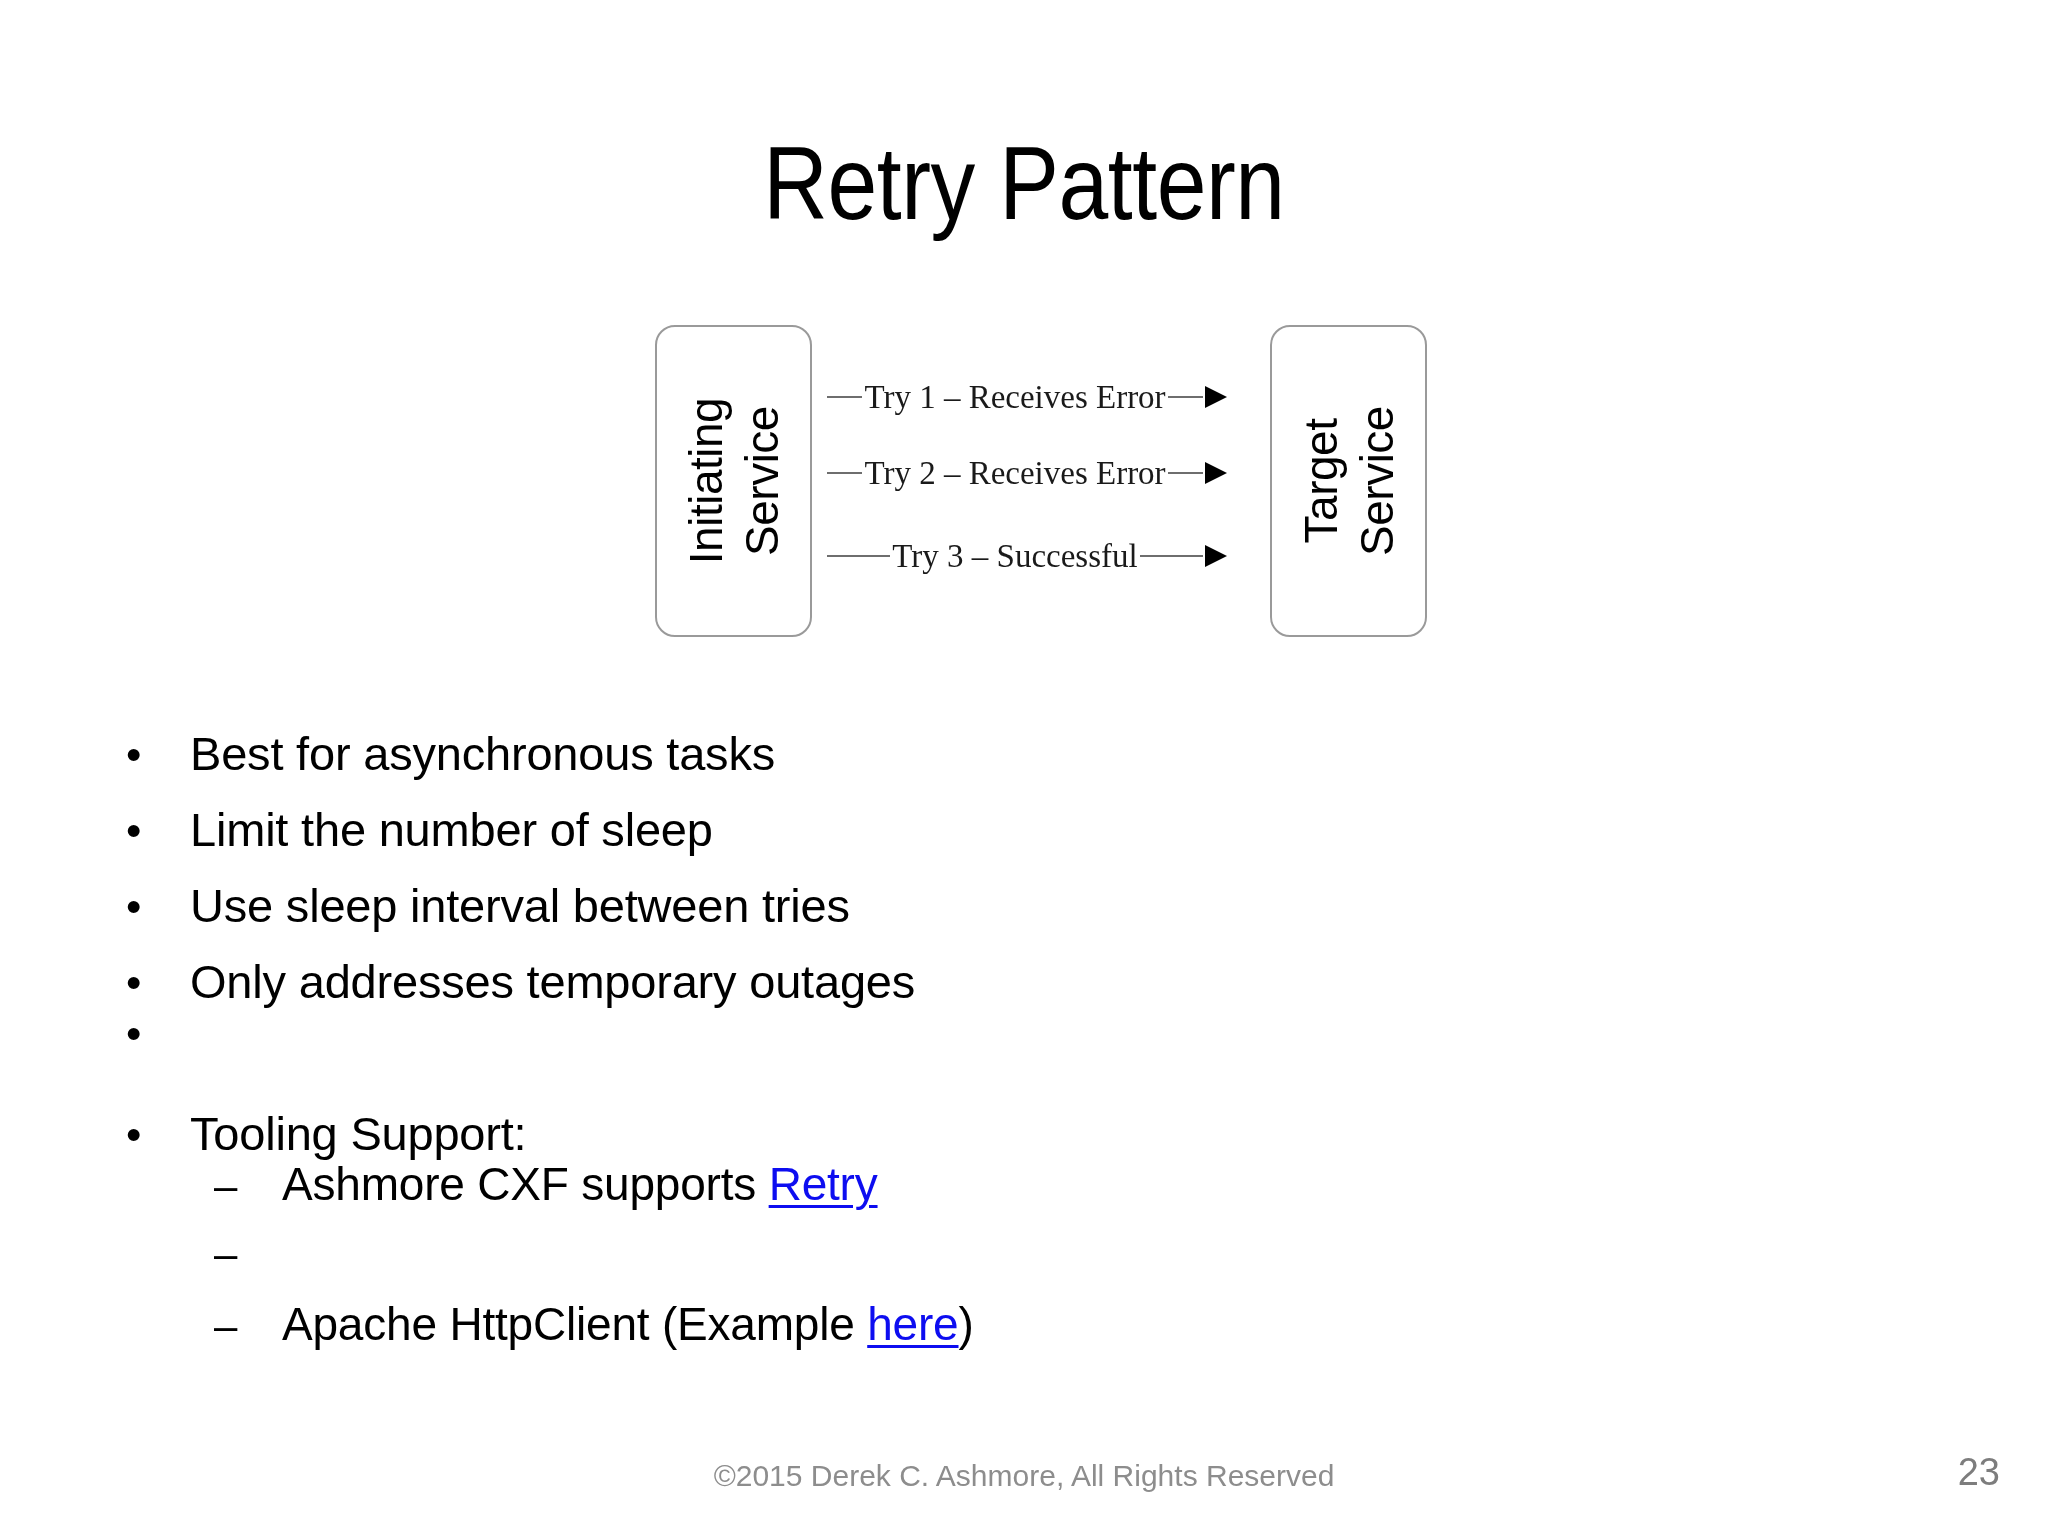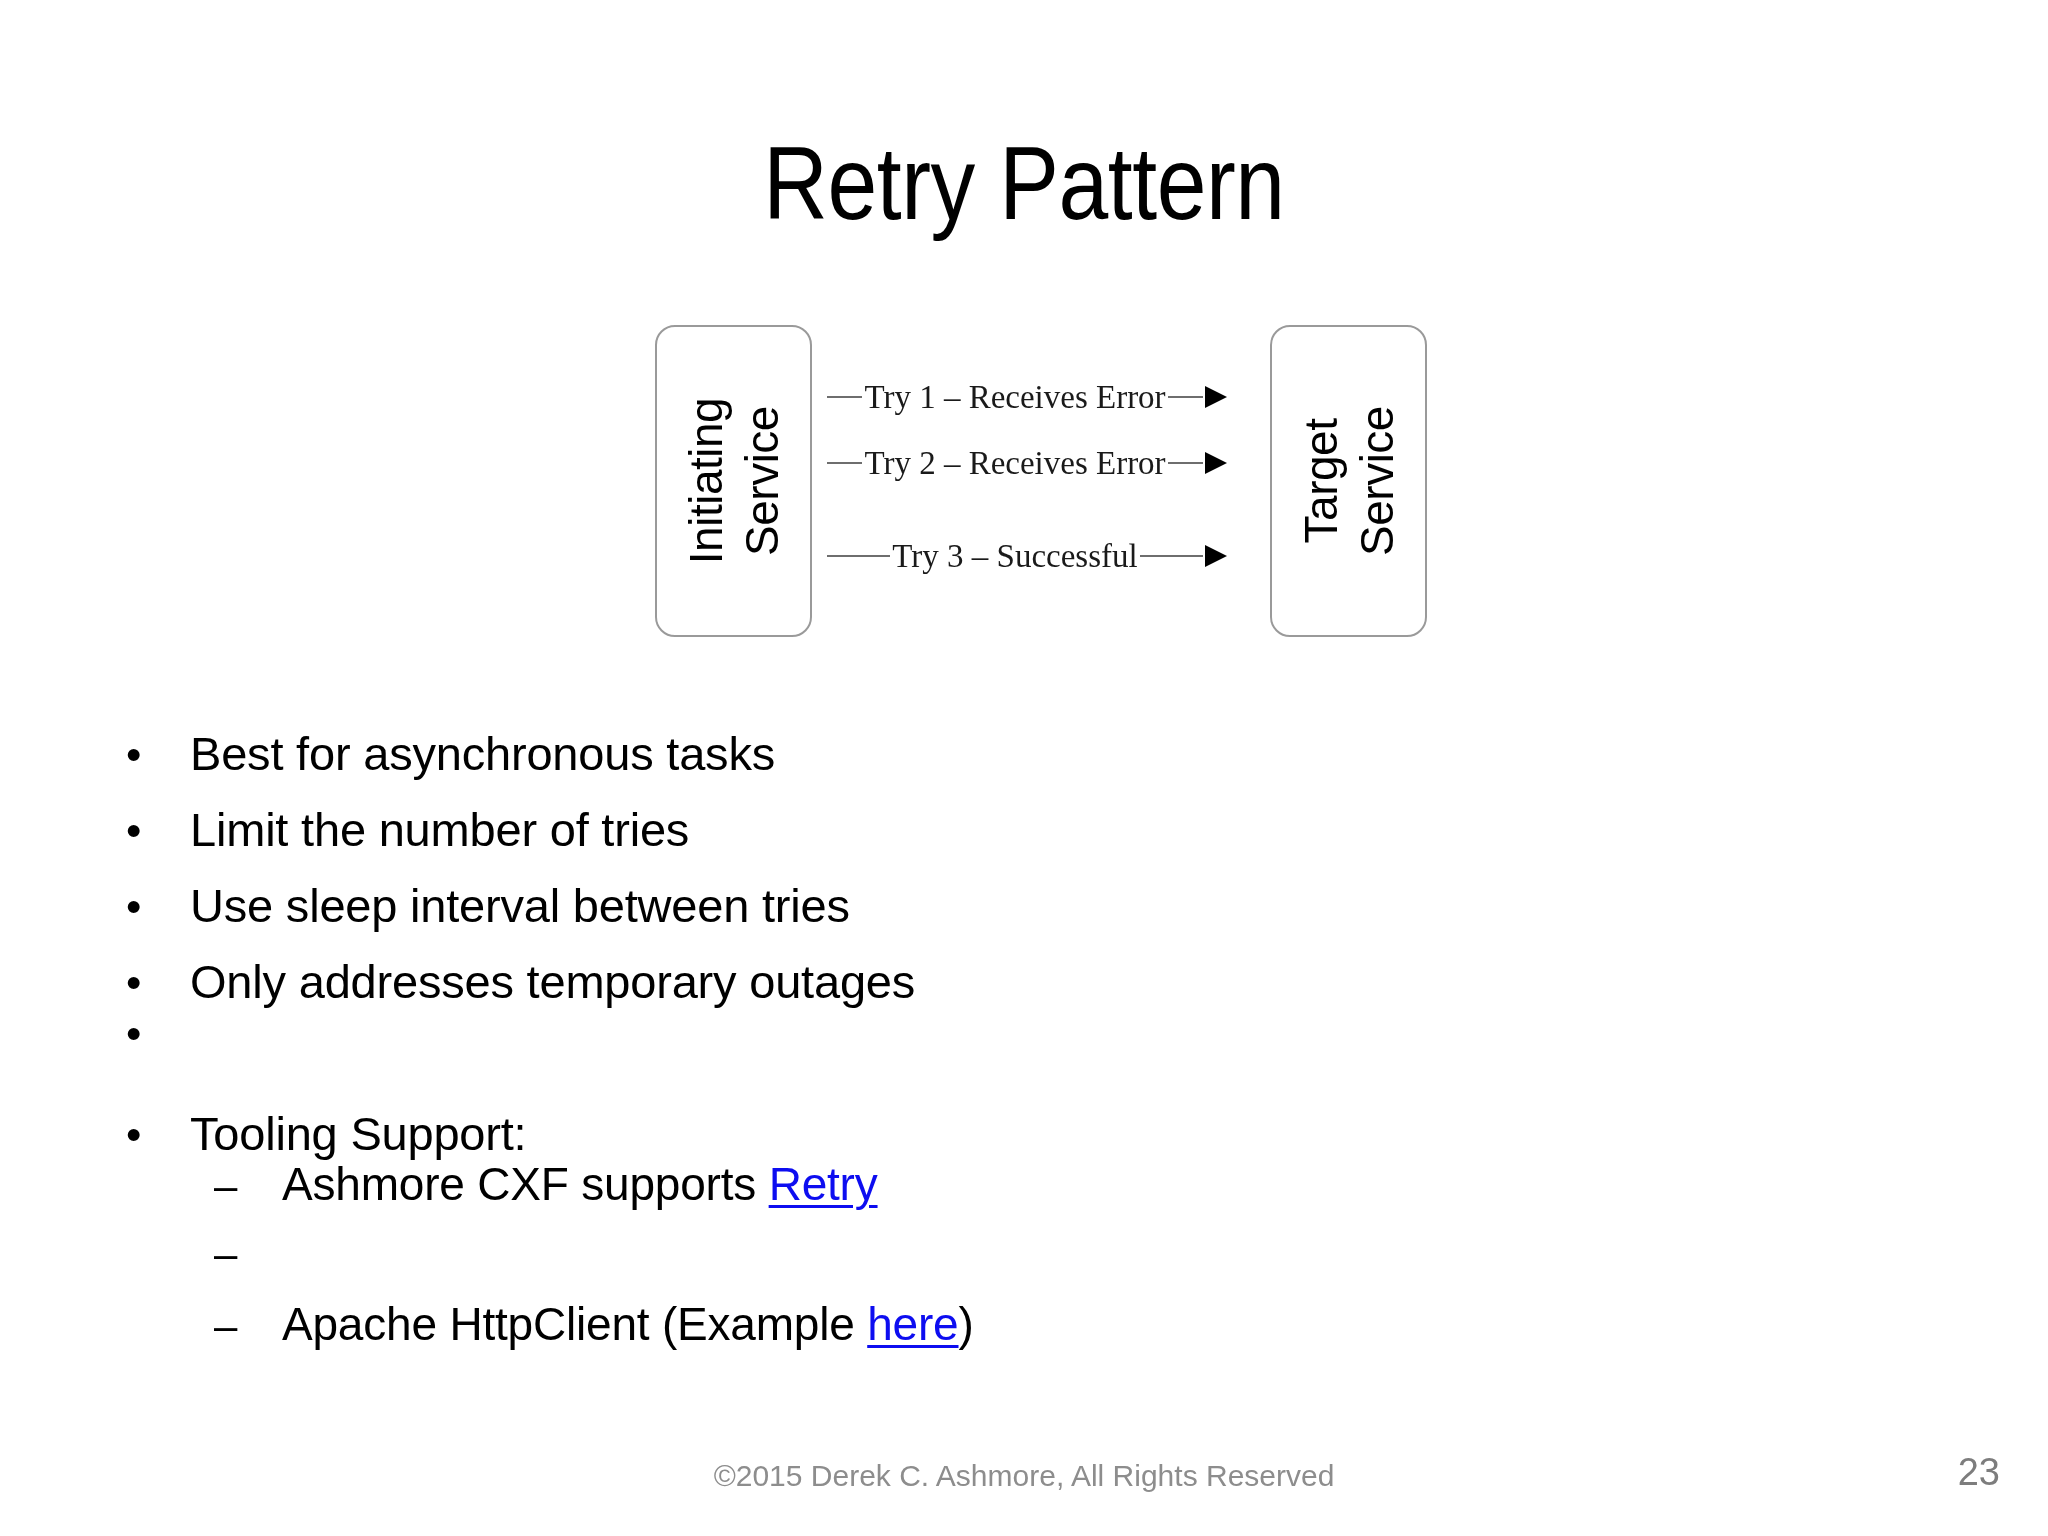--- a/index.html
+++ b/index.html
@@ -72,21 +72,21 @@
   .arrow-row {
     position: absolute;
     left: 177px;
     width: 400px;
     height: 46px;
     display: flex;
     align-items: center;
     justify-content: center;
   }
   .arrow-row.r1 { top: 54px; }
-  .arrow-row.r2 { top: 120px; align-items: center; }
+  .arrow-row.r2 { top: 130px; align-items: center; }
   .arrow-row.r3 { top: 213px; }
 
   .arrow-line {
     flex: 1 1 auto;
     height: 2px;
     background: #6e6e6e;
   }
   .arrow-label {
     flex: 0 0 auto;
     font-size: 33px;
@@ -244,21 +244,21 @@
 
 <div class="bullets">
 
   <div class="bullet-row">
     <div class="bullet-mark">•</div>
     <div class="bullet-text">Best for asynchronous tasks</div>
   </div>
 
   <div class="bullet-row">
     <div class="bullet-mark">•</div>
-    <div class="bullet-text">Limit the number of tries</div>
+    <div class="bullet-text">Limit the number of sleep</div>
   </div>
 
   <div class="bullet-row">
     <div class="bullet-mark">•</div>
     <div class="bullet-text">Use sleep interval between tries</div>
   </div>
 
   <div class="bullet-row">
     <div class="bullet-mark">•</div>
     <div class="bullet-text">Only addresses temporary outages</div>

